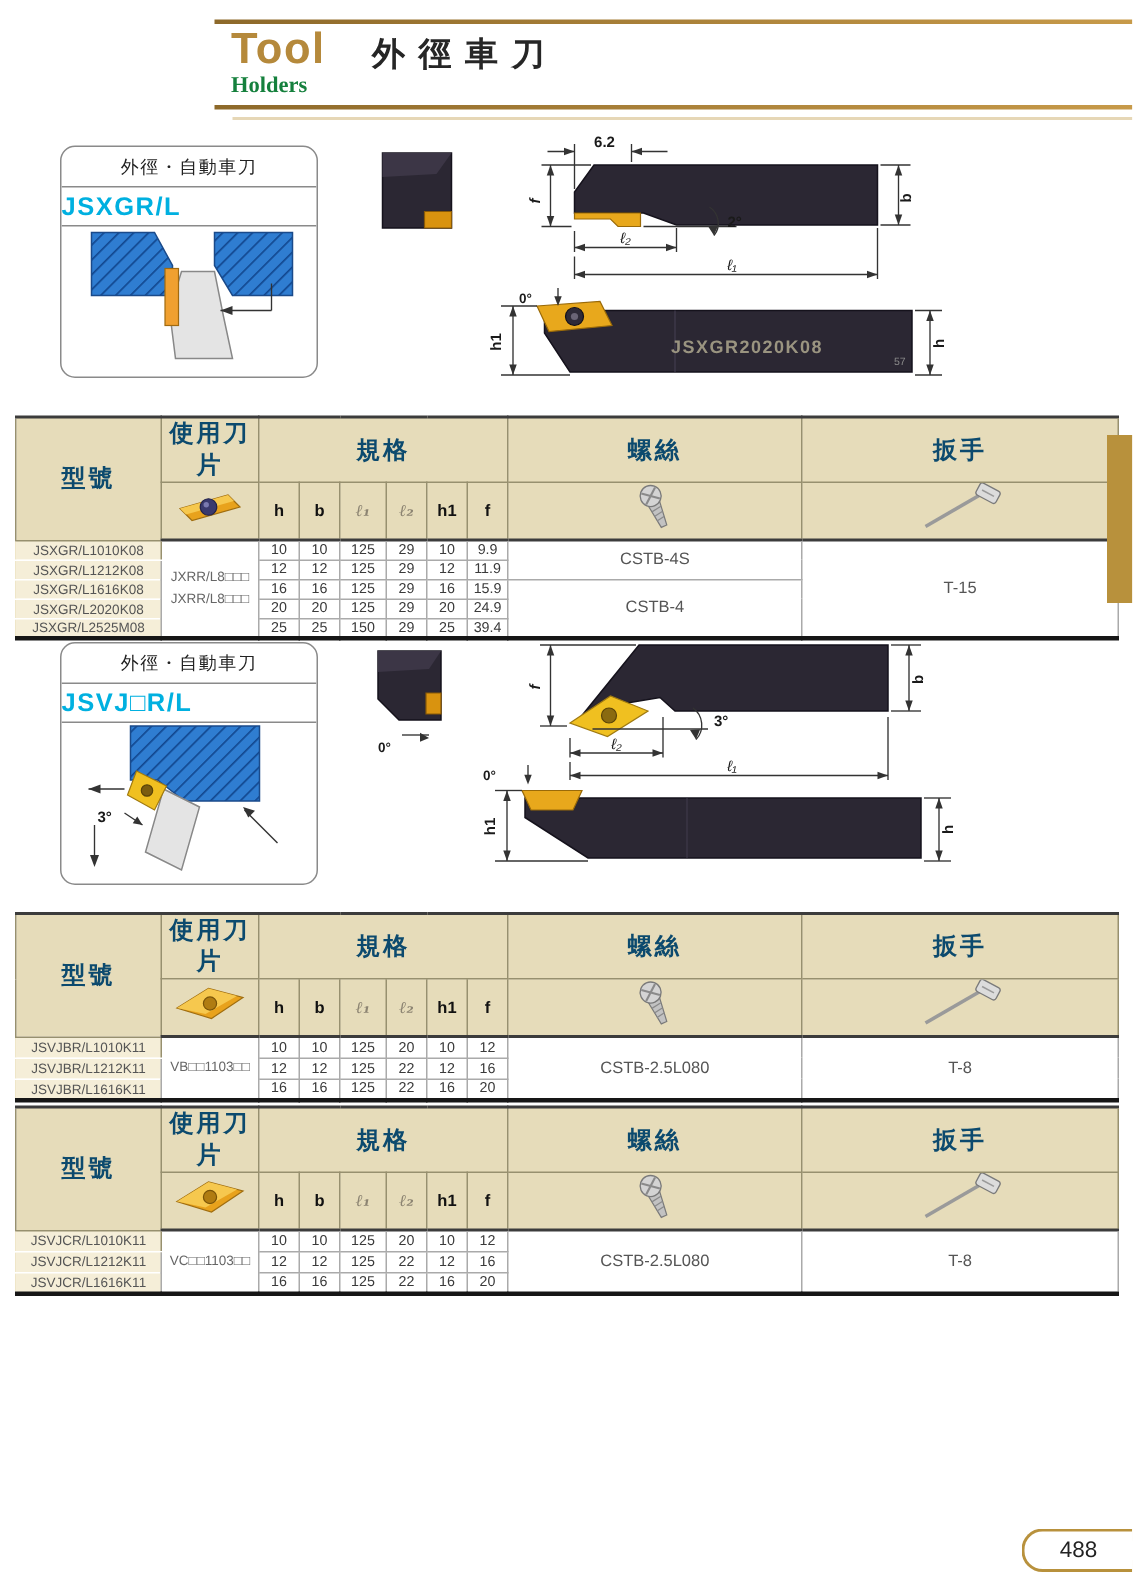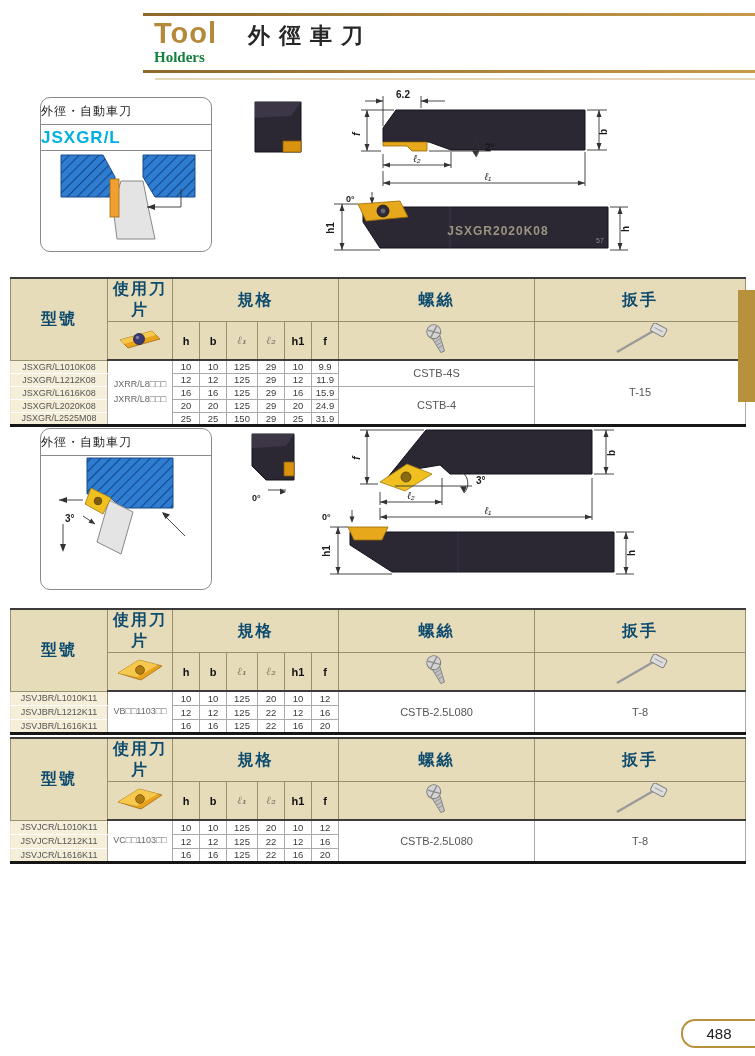--- a/index.html
+++ b/index.html
@@ -10,21 +10,21 @@
   
   .gold-line { position:absolute; height:3px; background:linear-gradient(90deg,#8d692a,#c79a49); }
   .gold-line-2 { position:absolute; height:2px; background:#d9c28f; }
   .brand { position:absolute; left:154px; top:19px; text-align:left; }
   .brand-tool { font-size:29px; font-weight:bold; color:#b5893b; line-height:1; letter-spacing:1px; }
   .brand-holders { font-size:15px; font-weight:bold; color:#15803d; line-height:1; margin-top:2px;font-family:Liberation Serif, serif; }
   .page-title { position:absolute; left:248px; top:21px; font-size:22px; font-weight:bold; color:#262626; letter-spacing:9px; }
 
   
   .info-box { position:absolute; left:40px; width:170px; border:1.5px solid #8a8a8a; border-radius:10px; background:#fff; overflow:hidden; }
-  .ib-title { font-size:12px; color:#222; padding:5px 0 4px; border-bottom:1px solid #8a8a8a; letter-spacing:1px; }
+  .ib-title { text-align:center; font-size:12px; color:#222; padding:5px 0 4px; border-bottom:1px solid #8a8a8a; letter-spacing:1px; }
   .ib-model { text-align:left; font-size:17px; font-weight:bold; color:#00b0e0; padding:3px 0 2px; border-bottom:1px solid #8a8a8a; letter-spacing:1px; }
   .info-box svg { display:block; margin:0 auto; }
 
   
   .dim line, .dim path { stroke:#333; stroke-width:0.9; fill:none; }
   .dim polygon { fill:#333; stroke:none; }
   .dim text { fill:#1a1a1a; }
   svg text { font-family:"Liberation Sans","DejaVu Sans",sans-serif; }
 
   
@@ -289,27 +289,28 @@
         <td class="val-cell">20</td>
         <td class="val-cell">24.9</td>
       </tr>
       <tr>
         <td class="model-cell">JSXGR/L2525M08</td>
         <td class="val-cell">25</td>
         <td class="val-cell">25</td>
         <td class="val-cell">150</td>
         <td class="val-cell">29</td>
         <td class="val-cell">25</td>
-        <td class="val-cell">31.9</td>
+        <td class="val-cell">39.4</td>
       </tr>
     </tbody>
   </table>
 
   <div class="info-box" style="top:428px; height:160px;">
     <div class="ib-title">外徑・自動車刀</div>
+    <div class="ib-model">JSVJ□R/L</div>
     <svg width="167" height="104" viewBox="0 0 167 104">
       <defs>
         <pattern id="hB" width="7" height="7" patternUnits="userSpaceOnUse" patternTransform="rotate(45)">
           <rect width="7" height="7" fill="#2f7dd1"></rect>
           <line x1="0" y1="0" x2="0" y2="7" stroke="#12478f" stroke-width="2.2"></line>
         </pattern>
       </defs>
       <polygon points="44,2 130,2 130,52 80,52 62,38 44,38" fill="url(#hB)" stroke="#1a4a8a" stroke-width="1"></polygon>
       <g>
         <polygon points="66,44 90,56 78,98 54,86" fill="#e4e4e4" stroke="#888" stroke-width="1"></polygon>

